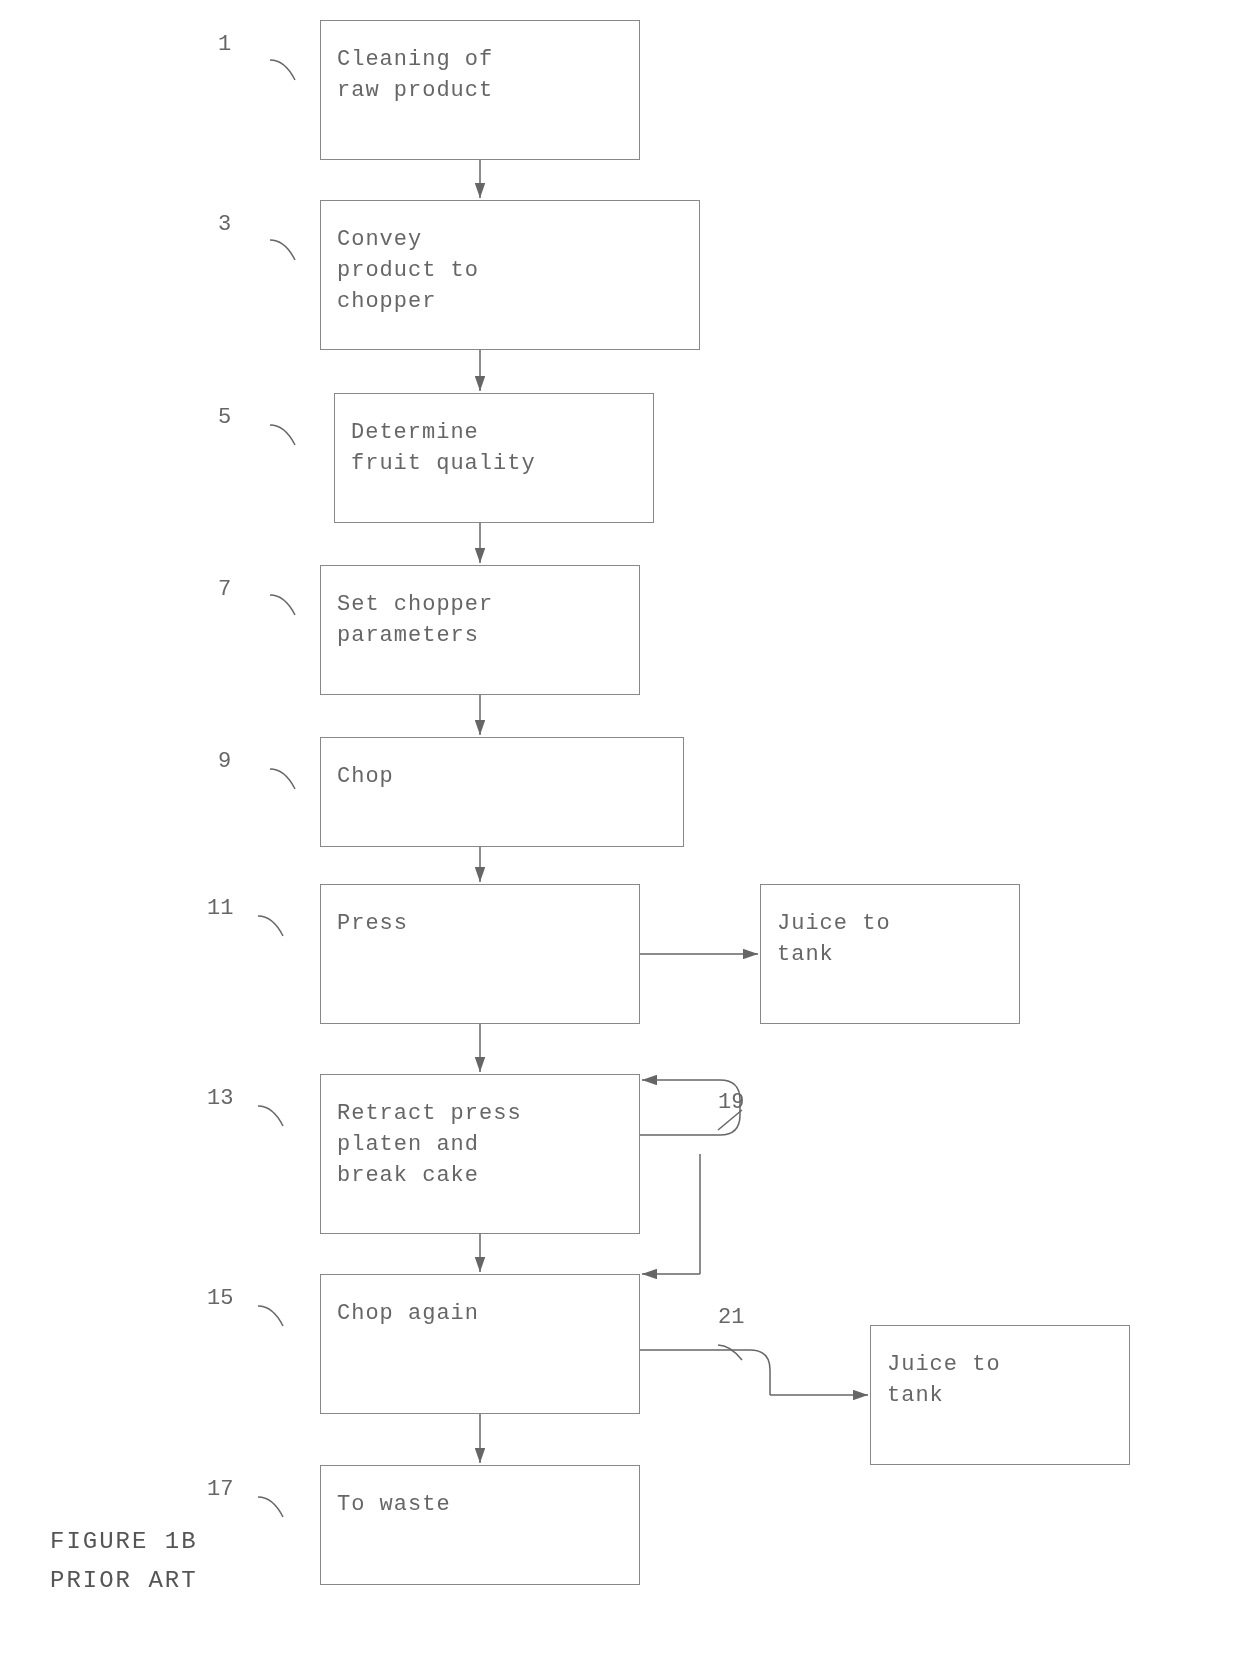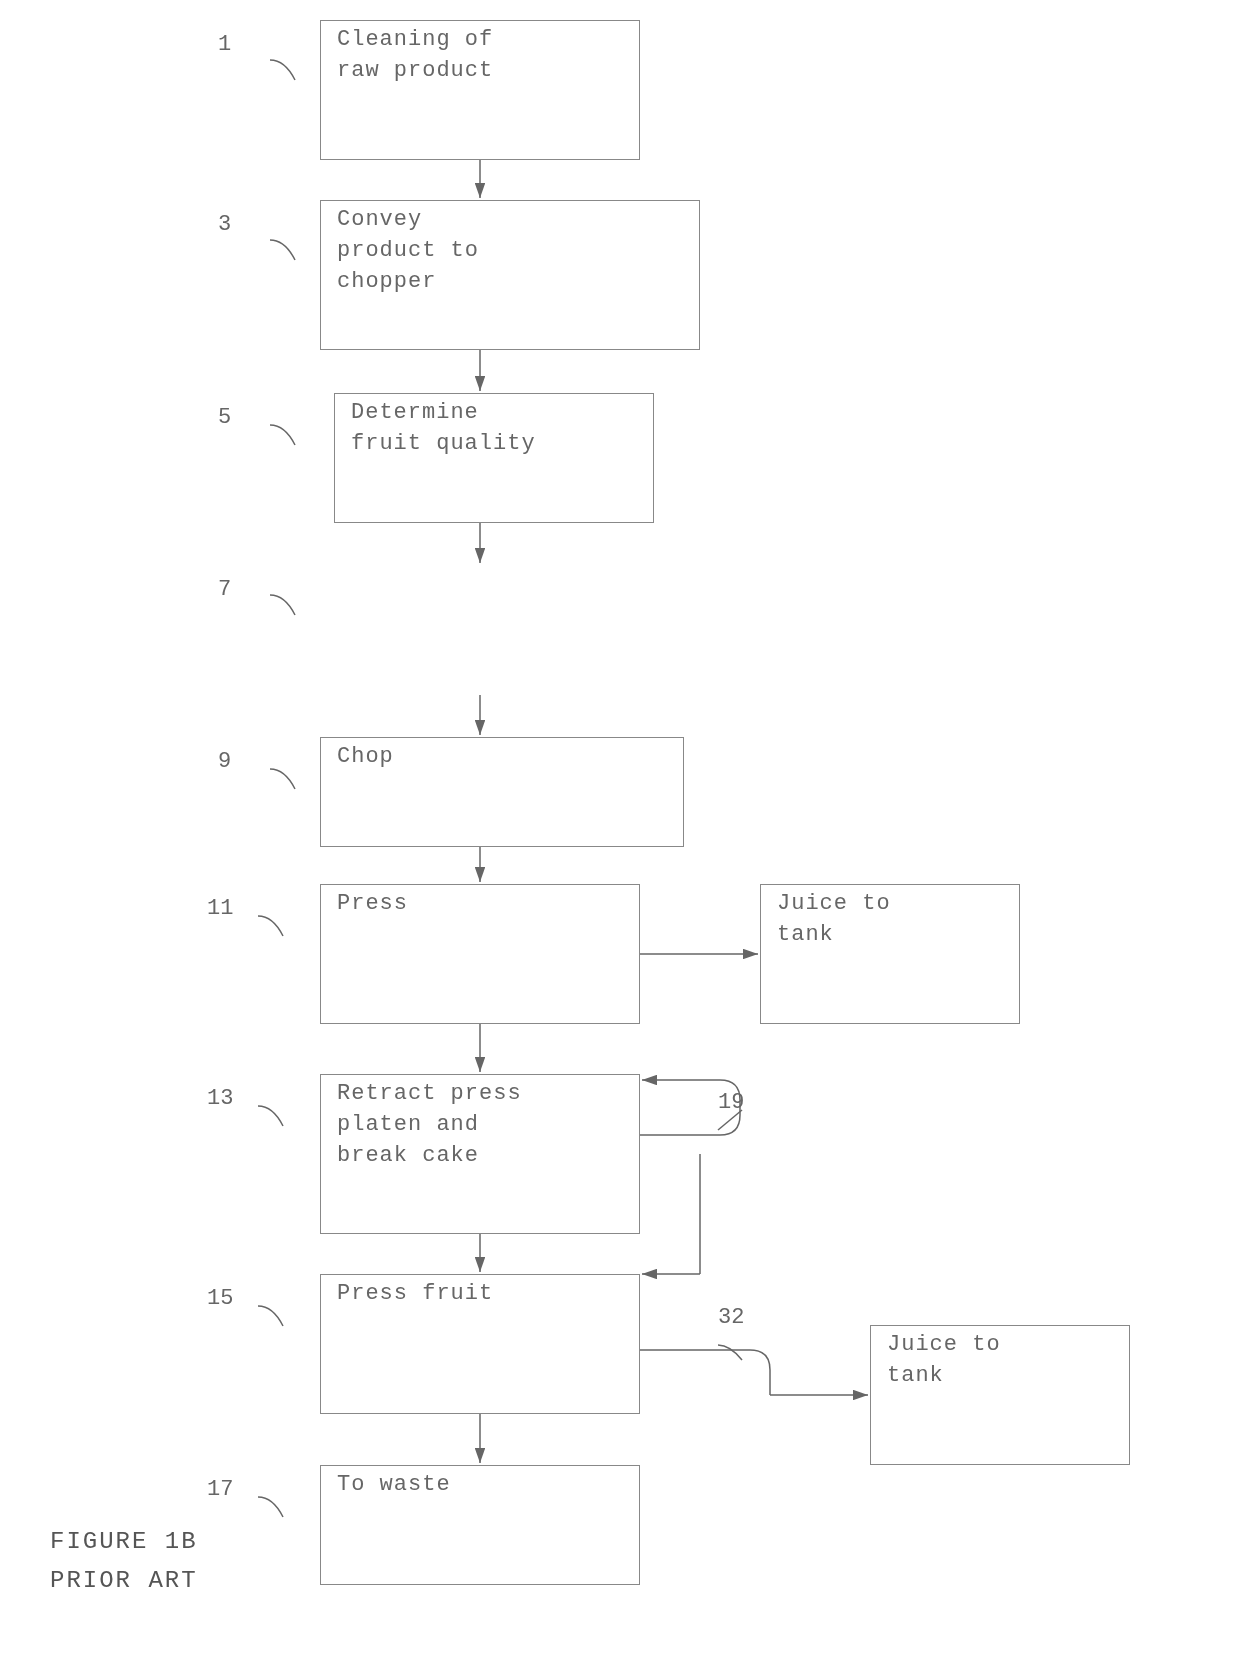--- a/index.html
+++ b/index.html
@@ -20,21 +20,21 @@
       height: 1660px;
     }
 
     .flow-box {
       position: absolute;
       border: 1.5px solid #888;
       background: #fff;
       font-size: 22px;
       color: #666;
       letter-spacing: 1px;
-      padding: 4px 16px;
+      padding: 24px 16px;
       line-height: 1.4;
     }
 
     .step-num {
       position: absolute;
       font-size: 22px;
       color: #666;
       font-family: 'Courier New', Courier, monospace;
     }
 
@@ -72,57 +72,60 @@
   <div class="flow-box" style="left:320px; top:200px; width:380px; min-height:150px;">
     <span>Convey<br>product to<br>chopper</span>
   </div>
   <span class="step-num" style="left:218px; top:212px;">3</span>
 
   <div class="flow-box" style="left:320px; top:393px; width:320px; min-height:130px;margin-left:14px;">
     <span>Determine<br>fruit quality</span>
   </div>
   <span class="step-num" style="left:218px; top:405px;">5</span>
 
+  <div class="flow-box" style="left:320px; top:565px; width:320px; min-height:130px;">
+    <span>Set chopper<br>parameters</span>
+  </div>
   <span class="step-num" style="left:218px; top:577px;">7</span>
 
   <div class="flow-box" style="left:320px; top:737px; width:364px; min-height:110px;">
     <span>Chop</span>
   </div>
   <span class="step-num" style="left:218px; top:749px;">9</span>
 
   <div class="flow-box" style="left:320px; top:884px; width:320px; min-height:140px;">
     <span>Press</span>
   </div>
   <span class="step-num" style="left:207px; top:896px;">11</span>
 
   <div class="flow-box" style="left:320px; top:1074px; width:320px; min-height:160px;">
     <span>Retract press<br>platen and<br>break cake</span>
   </div>
   <span class="step-num" style="left:207px; top:1086px;">13</span>
 
   <div class="flow-box" style="left:320px; top:1274px; width:320px; min-height:140px;">
-    <span>Press fruit</span>
+    <span>Chop again</span>
   </div>
   <span class="step-num" style="left:207px; top:1286px;">15</span>
 
   <div class="flow-box" style="left:320px; top:1465px; width:320px; min-height:120px;">
     <span>To waste</span>
   </div>
   <span class="step-num" style="left:207px; top:1477px;">17</span>
 
   <div class="flow-box" style="left:760px; top:884px; width:260px; min-height:140px;">
     <span>Juice to<br>tank</span>
   </div>
 
   <div class="flow-box" style="left:870px; top:1325px; width:260px; min-height:140px;">
     <span>Juice to<br>tank</span>
   </div>
 
   <span class="step-num" style="left:718px; top:1090px;">19</span>
-  <span class="step-num" style="left:718px; top:1305px;">32</span>
+  <span class="step-num" style="left:718px; top:1305px;">21</span>
 
   <svg class="arrows-svg">
     <defs>
       <marker id="arrowhead" markerWidth="10" markerHeight="7" refX="10" refY="3.5" orient="auto">
         <polygon points="0 0, 10 3.5, 0 7" fill="#666"></polygon>
       </marker>
     </defs>
 
     <line x1="480" y1="160" x2="480" y2="198" stroke="#666" stroke-width="1.5" marker-end="url(#arrowhead)"></line>
 

